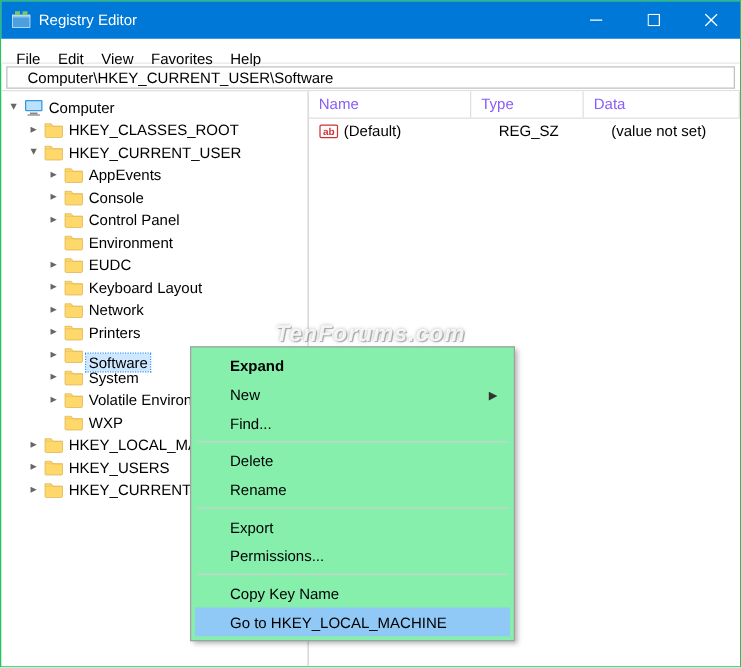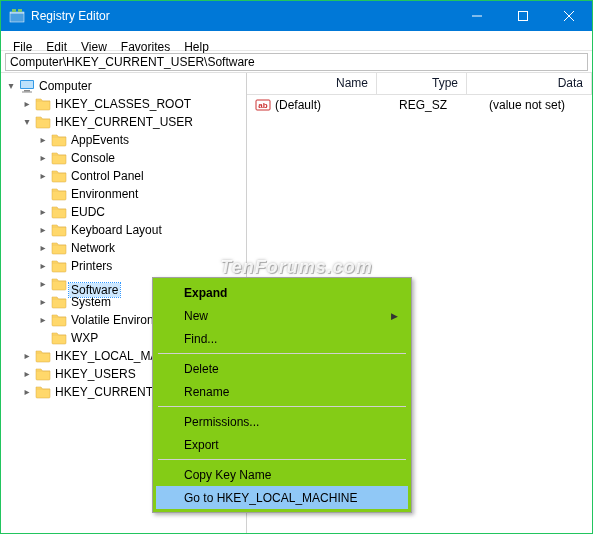--- a/index.html
+++ b/index.html
@@ -38,38 +38,38 @@
   .menubar {
     height: 20px; display:flex; align-items:center; gap:2px; padding:0 6px;
     background:#fff; border-bottom:1px solid #e8e8e8;
   }
   .menubar .menu-item { padding: 1px 6px; margin-top: 12px; }
   .addressbar {
     height: 22px; display:flex; align-items:center; padding:0 4px;
     border-bottom:1px solid #e0e0e0;
   }
   .addressbar input {
-    flex:1; border:1px solid #c0c0c0; height:18px; padding:0 4px; font: inherit;
+    flex:1; border:1px solid #c0c0c0; height:18px; padding:0 16px; font: inherit;
     outline:none;
   }
   .content {
     flex:1; display:flex; min-height:0;
   }
   .tree-pane {
     width: 246px; border-right:1px solid #d0d0d0; overflow:auto; padding:4px 0 4px 4px;
   }
   .list-pane {
     flex:1; overflow:auto; position:relative;
   }
   .list-header {
     display:flex; height:22px; border-bottom:1px solid #e0e0e0;
     position:sticky; top:0; background:#fff;
   }
   .list-header .col {
-    padding:3px 8px; border-right:1px solid #e0e0e0; color:#0f172a;text-align:right;
+    padding:3px 8px; border-right:1px solid #e0e0e0; color:#8b5cf6;
   }
   .col-name { width:130px; }
   .col-type { width:90px; }
   .col-data { flex:1; }
   .list-row { display:flex; height:20px; align-items:center; }
   .list-row .cell { padding:0 8px; }
   .cell-name { width:130px; display:flex; align-items:center; gap:4px; }
   .cell-type { width:90px;margin-left:14px; }
   .cell-data { flex:1; }
   .str-icon { width:16px; height:16px; }
@@ -80,21 +80,21 @@
   .node-row { display:flex; align-items:center; height:18px; gap:2px; }
   .exp { width:12px; height:12px; display:flex; align-items:center; justify-content:center; color:#666; font-size:10px; line-height:1;}
   .exp.blank { visibility:hidden; }
   .folder-icon { width:16px; height:16px; flex:0 0 16px; }
   .comp-icon { width:16px; height:16px; flex:0 0 16px; }
   .node-label { padding:0 2px; }
   .node-label.selected { background:#cde8ff; outline:1px dotted #3399ff;margin-top:12px; }
   
   .ctx-menu {
     position:absolute; left:152px; top:277px; width:260px;
-    background:#84cc16; border:1px solid #a0a0a0; box-shadow:2px 2px 4px rgba(0,0,0,0.3);
+    background:#86efac; border:1px solid #a0a0a0; box-shadow:2px 2px 4px rgba(0,0,0,0.3);
     padding:3px;
     z-index:50;
     text-align:center;
   }
   .ctx-item { height:23px; display:flex; align-items:center; padding:0 28px 0 28px; position:relative; }
   .ctx-item.bold { font-weight:bold; }
   .ctx-item.hl { background:#90c8f6; }
   .ctx-sep { height:1px; background:#d0d0d0; margin:3px 2px; }
   .ctx-sub::after { content:"▶"; font-size:9px; position:absolute; right:10px; color:#333; }
   
@@ -376,18 +376,18 @@
 <div class="watermark">TenForums.com</div>
 
 <div class="ctx-menu" id="ctx-menu">
     <div class="ctx-item bold">Expand</div>
     <div class="ctx-item ctx-sub">New</div>
     <div class="ctx-item">Find...</div>
     <div class="ctx-sep"></div>
     <div class="ctx-item">Delete</div>
     <div class="ctx-item">Rename</div>
     <div class="ctx-sep"></div>
+    <div class="ctx-item">Export</div>
     <div class="ctx-item">Permissions...</div>
-    <div class="ctx-item">Export</div>
     <div class="ctx-sep"></div>
     <div class="ctx-item">Copy Key Name</div>
     <div class="ctx-item hl">Go to HKEY_LOCAL_MACHINE</div>
   </div>
 
 </body></html>

